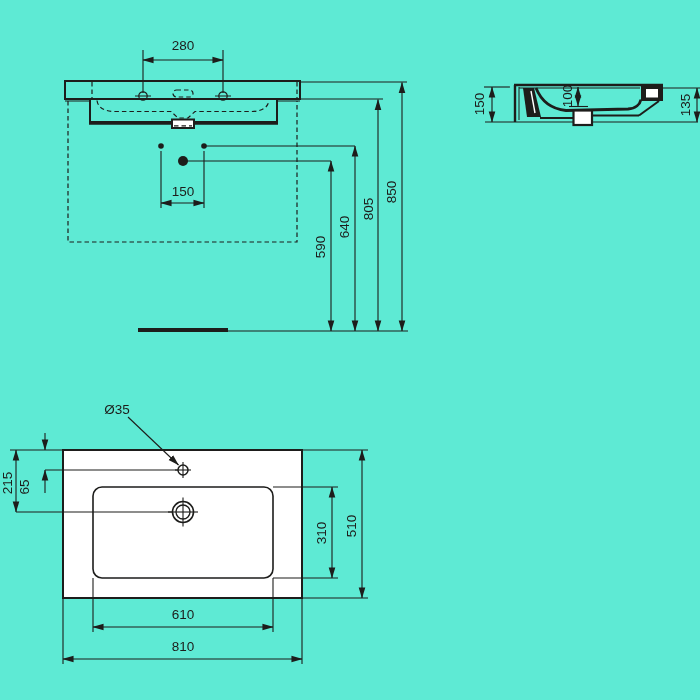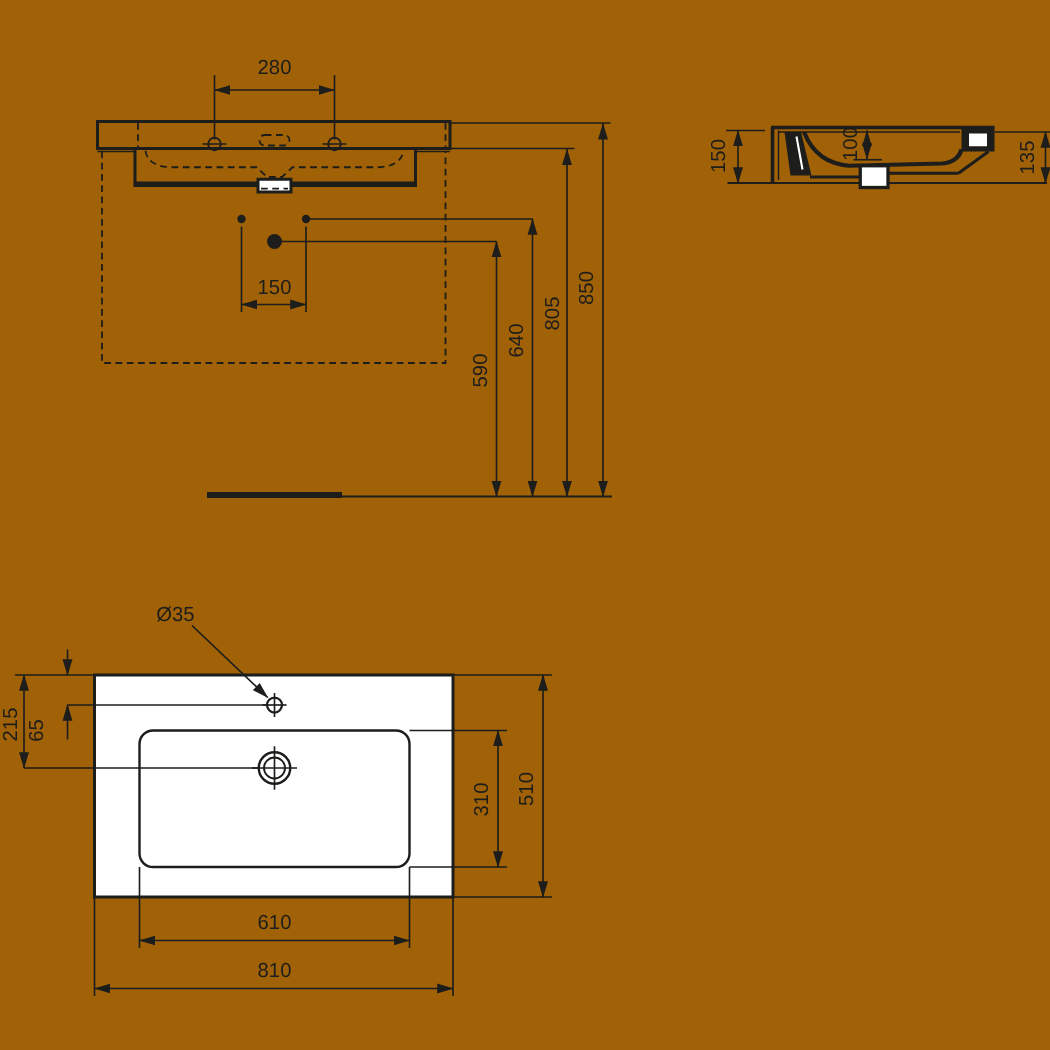--- a/index.html
+++ b/index.html
@@ -1,16 +1,16 @@
 <!DOCTYPE html>
 <html><head>
 <meta charset="utf-8">
 <style>
   html,body{margin:0;padding:0;background:#ffffff;}
-  #page{position:relative;width:700px;height:700px;background:#a16207;overflow:hidden;
+  #page{position:relative;width:700px;height:700px;background:#5eead4;overflow:hidden;
         font-family:"Liberation Sans", sans-serif;}
   svg{position:absolute;left:0;top:0;}
   text{font-family:"Liberation Sans", sans-serif;font-size:13.5px;fill:#1d1d1b;}
   .ln{stroke:#1d1d1b;fill:none;}
   .w1{stroke-width:1.2;}
   .w2{stroke-width:2;}
   .w3{stroke-width:2.8;}
   .dash{stroke-dasharray:4.5 3;}
   .dim{stroke:#1d1d1b;stroke-width:1.1;fill:none;}
   .fillblk{fill:#1d1d1b;stroke:none;}

